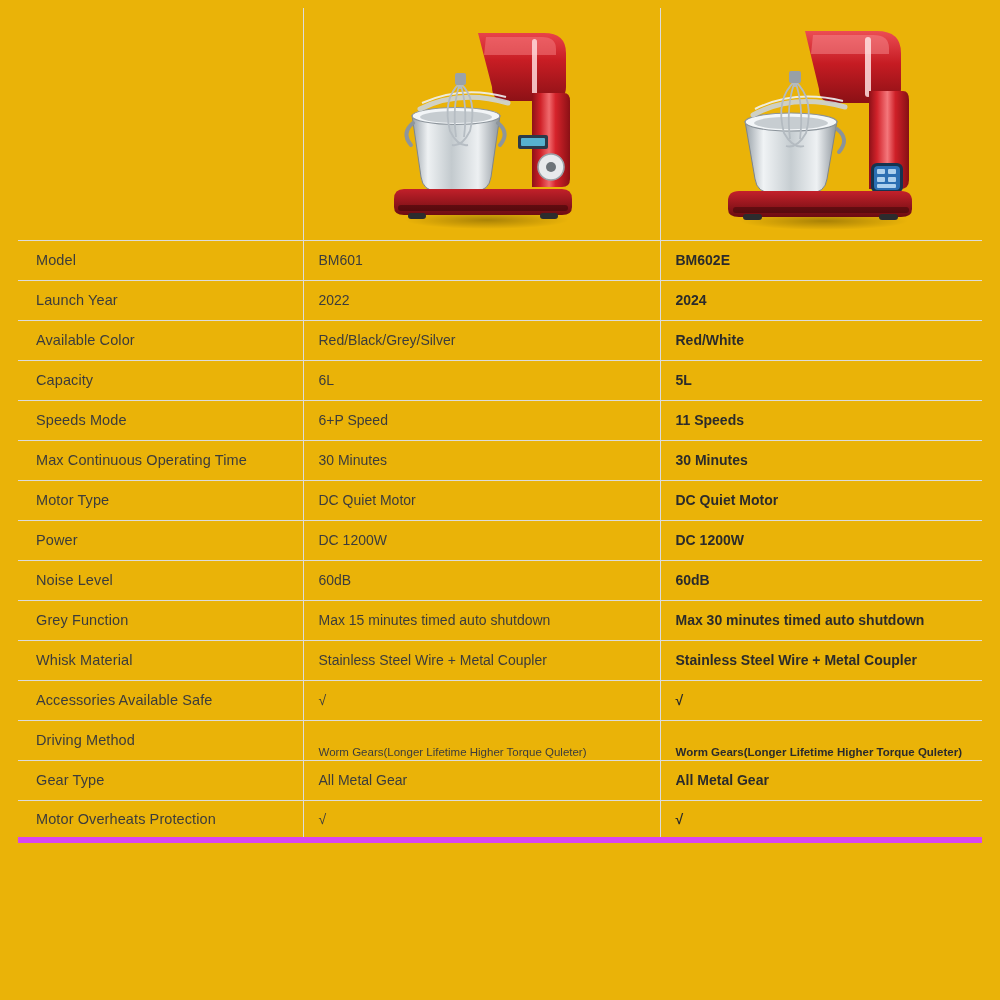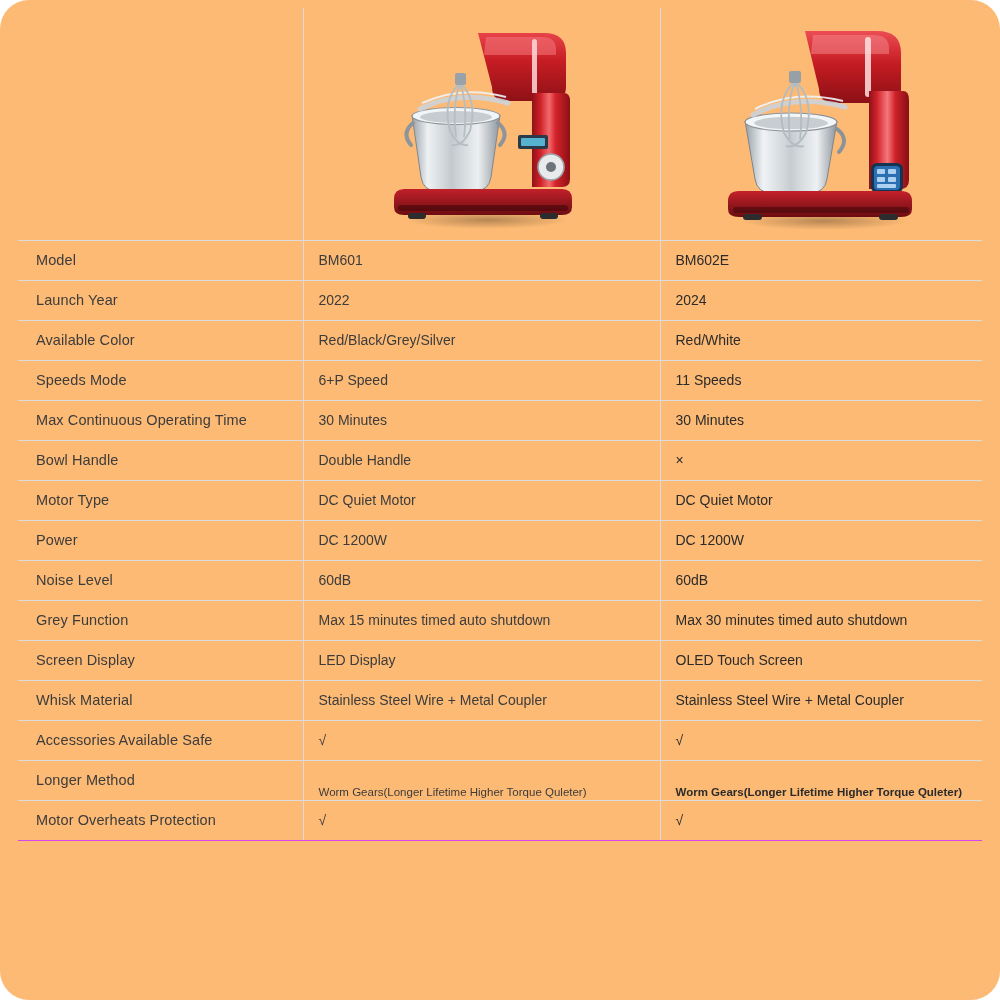--- a/index.html
+++ b/index.html
@@ -5,23 +5,22 @@
   * { box-sizing: border-box; }
   html, body {
     margin: 0; padding: 0;
     width: 1000px; height: 1000px;
     background: #ffffff;
     font-family: "Liberation Sans", sans-serif;
   }
   #sheet {
     position: relative;
     width: 1000px; height: 1000px;
-    background: #fdba74;
+    background: #eab308;
     overflow: hidden;
-    border-radius: 29px;
   }
 
   
   table.spec {
     position: absolute;
     left: 18px; top: 8px;
     width: 964px;
     border-collapse: collapse;
     table-layout: fixed;
   }
@@ -34,21 +33,21 @@
     padding: 0;
     vertical-align: middle;
   }
 
   
   table.spec tr.data-row td {
     border-top: 1px solid #dcdcdc;
     height: 40px;
   }
   table.spec tr.data-row:last-child td {
-    border-bottom: 1px solid #d946ef;
+    border-bottom: 6px solid #d946ef;
   }
   
   table.spec td.col1, table.spec td.col2 {
     border-left: 1px solid #dcdcdc;
   }
 
   
   tr.img-row td { height: 232px; vertical-align: bottom; }
   tr.img-row td.col1, tr.img-row td.col2 { border-left: 1px solid #dcdcdc; }
 
@@ -59,21 +58,21 @@
     color: #3c3c3c;
     letter-spacing: .1px;
     white-space: nowrap;
   }
   .val {
     padding-left: 15px;
     font-size: 14px;
     color: #3c3c3c;
     white-space: nowrap;
   }
-  .val.bold { font-weight: normal; color: #2b2b2b; }
+  .val.bold { font-weight: bold; color: #2b2b2b; }
   .val.small { font-size: 11.5px; margin-top: 24px; }
   .val.bold.small { font-weight: bold; }
 
   
   .prodwrap { position: relative; width: 100%; height: 228px; }
   .mixer { position: absolute; bottom: 8px; }
   .mixer.a { left: 78px; }
   .mixer.b { left: 58px; }
 
   svg.mixersvg { display: block; }
@@ -280,20 +279,31 @@
           </td>
           <td class="col1">
             <div class="val">Red/Black/Grey/Silver</div>
           </td>
           <td class="col2">
             <div class="val bold">Red/White</div>
           </td>
         </tr>
         <tr class="data-row">
           <td class="col0">
+            <div class="label">Capacity</div>
+          </td>
+          <td class="col1">
+            <div class="val">6L</div>
+          </td>
+          <td class="col2">
+            <div class="val bold">5L</div>
+          </td>
+        </tr>
+        <tr class="data-row">
+          <td class="col0">
             <div class="label">Speeds Mode</div>
           </td>
           <td class="col1">
             <div class="val">6+P Speed</div>
           </td>
           <td class="col2">
             <div class="val bold">11 Speeds</div>
           </td>
         </tr>
         <tr class="data-row">
@@ -302,31 +312,20 @@
           </td>
           <td class="col1">
             <div class="val">30 Minutes</div>
           </td>
           <td class="col2">
             <div class="val bold">30 Minutes</div>
           </td>
         </tr>
         <tr class="data-row">
           <td class="col0">
-            <div class="label">Bowl Handle</div>
-          </td>
-          <td class="col1">
-            <div class="val">Double Handle</div>
-          </td>
-          <td class="col2">
-            <div class="val bold">×</div>
-          </td>
-        </tr>
-        <tr class="data-row">
-          <td class="col0">
             <div class="label">Motor Type</div>
           </td>
           <td class="col1">
             <div class="val">DC Quiet Motor</div>
           </td>
           <td class="col2">
             <div class="val bold">DC Quiet Motor</div>
           </td>
         </tr>
         <tr class="data-row">
@@ -357,31 +356,20 @@
           </td>
           <td class="col1">
             <div class="val">Max 15 minutes timed auto shutdown</div>
           </td>
           <td class="col2">
             <div class="val bold">Max 30 minutes timed auto shutdown</div>
           </td>
         </tr>
         <tr class="data-row">
           <td class="col0">
-            <div class="label">Screen Display</div>
-          </td>
-          <td class="col1">
-            <div class="val">LED Display</div>
-          </td>
-          <td class="col2">
-            <div class="val bold">OLED Touch Screen</div>
-          </td>
-        </tr>
-        <tr class="data-row">
-          <td class="col0">
             <div class="label">Whisk Material</div>
           </td>
           <td class="col1">
             <div class="val">Stainless Steel Wire + Metal Coupler</div>
           </td>
           <td class="col2">
             <div class="val bold">Stainless Steel Wire + Metal Coupler</div>
           </td>
         </tr>
         <tr class="data-row">
@@ -390,27 +378,38 @@
           </td>
           <td class="col1">
             <div class="val">√</div>
           </td>
           <td class="col2">
             <div class="val bold">√</div>
           </td>
         </tr>
         <tr class="data-row">
           <td class="col0">
-            <div class="label">Longer Method</div>
+            <div class="label">Driving Method</div>
           </td>
           <td class="col1">
             <div class="val small">Worm Gears(Longer Lifetime Higher Torque Quleter)</div>
           </td>
           <td class="col2">
             <div class="val bold small">Worm Gears(Longer Lifetime Higher Torque Quleter)</div>
+          </td>
+        </tr>
+        <tr class="data-row">
+          <td class="col0">
+            <div class="label">Gear Type</div>
+          </td>
+          <td class="col1">
+            <div class="val">All Metal Gear</div>
+          </td>
+          <td class="col2">
+            <div class="val bold">All Metal Gear</div>
           </td>
         </tr>
         <tr class="data-row">
           <td class="col0">
             <div class="label">Motor Overheats Protection</div>
           </td>
           <td class="col1">
             <div class="val">√</div>
           </td>
           <td class="col2">

